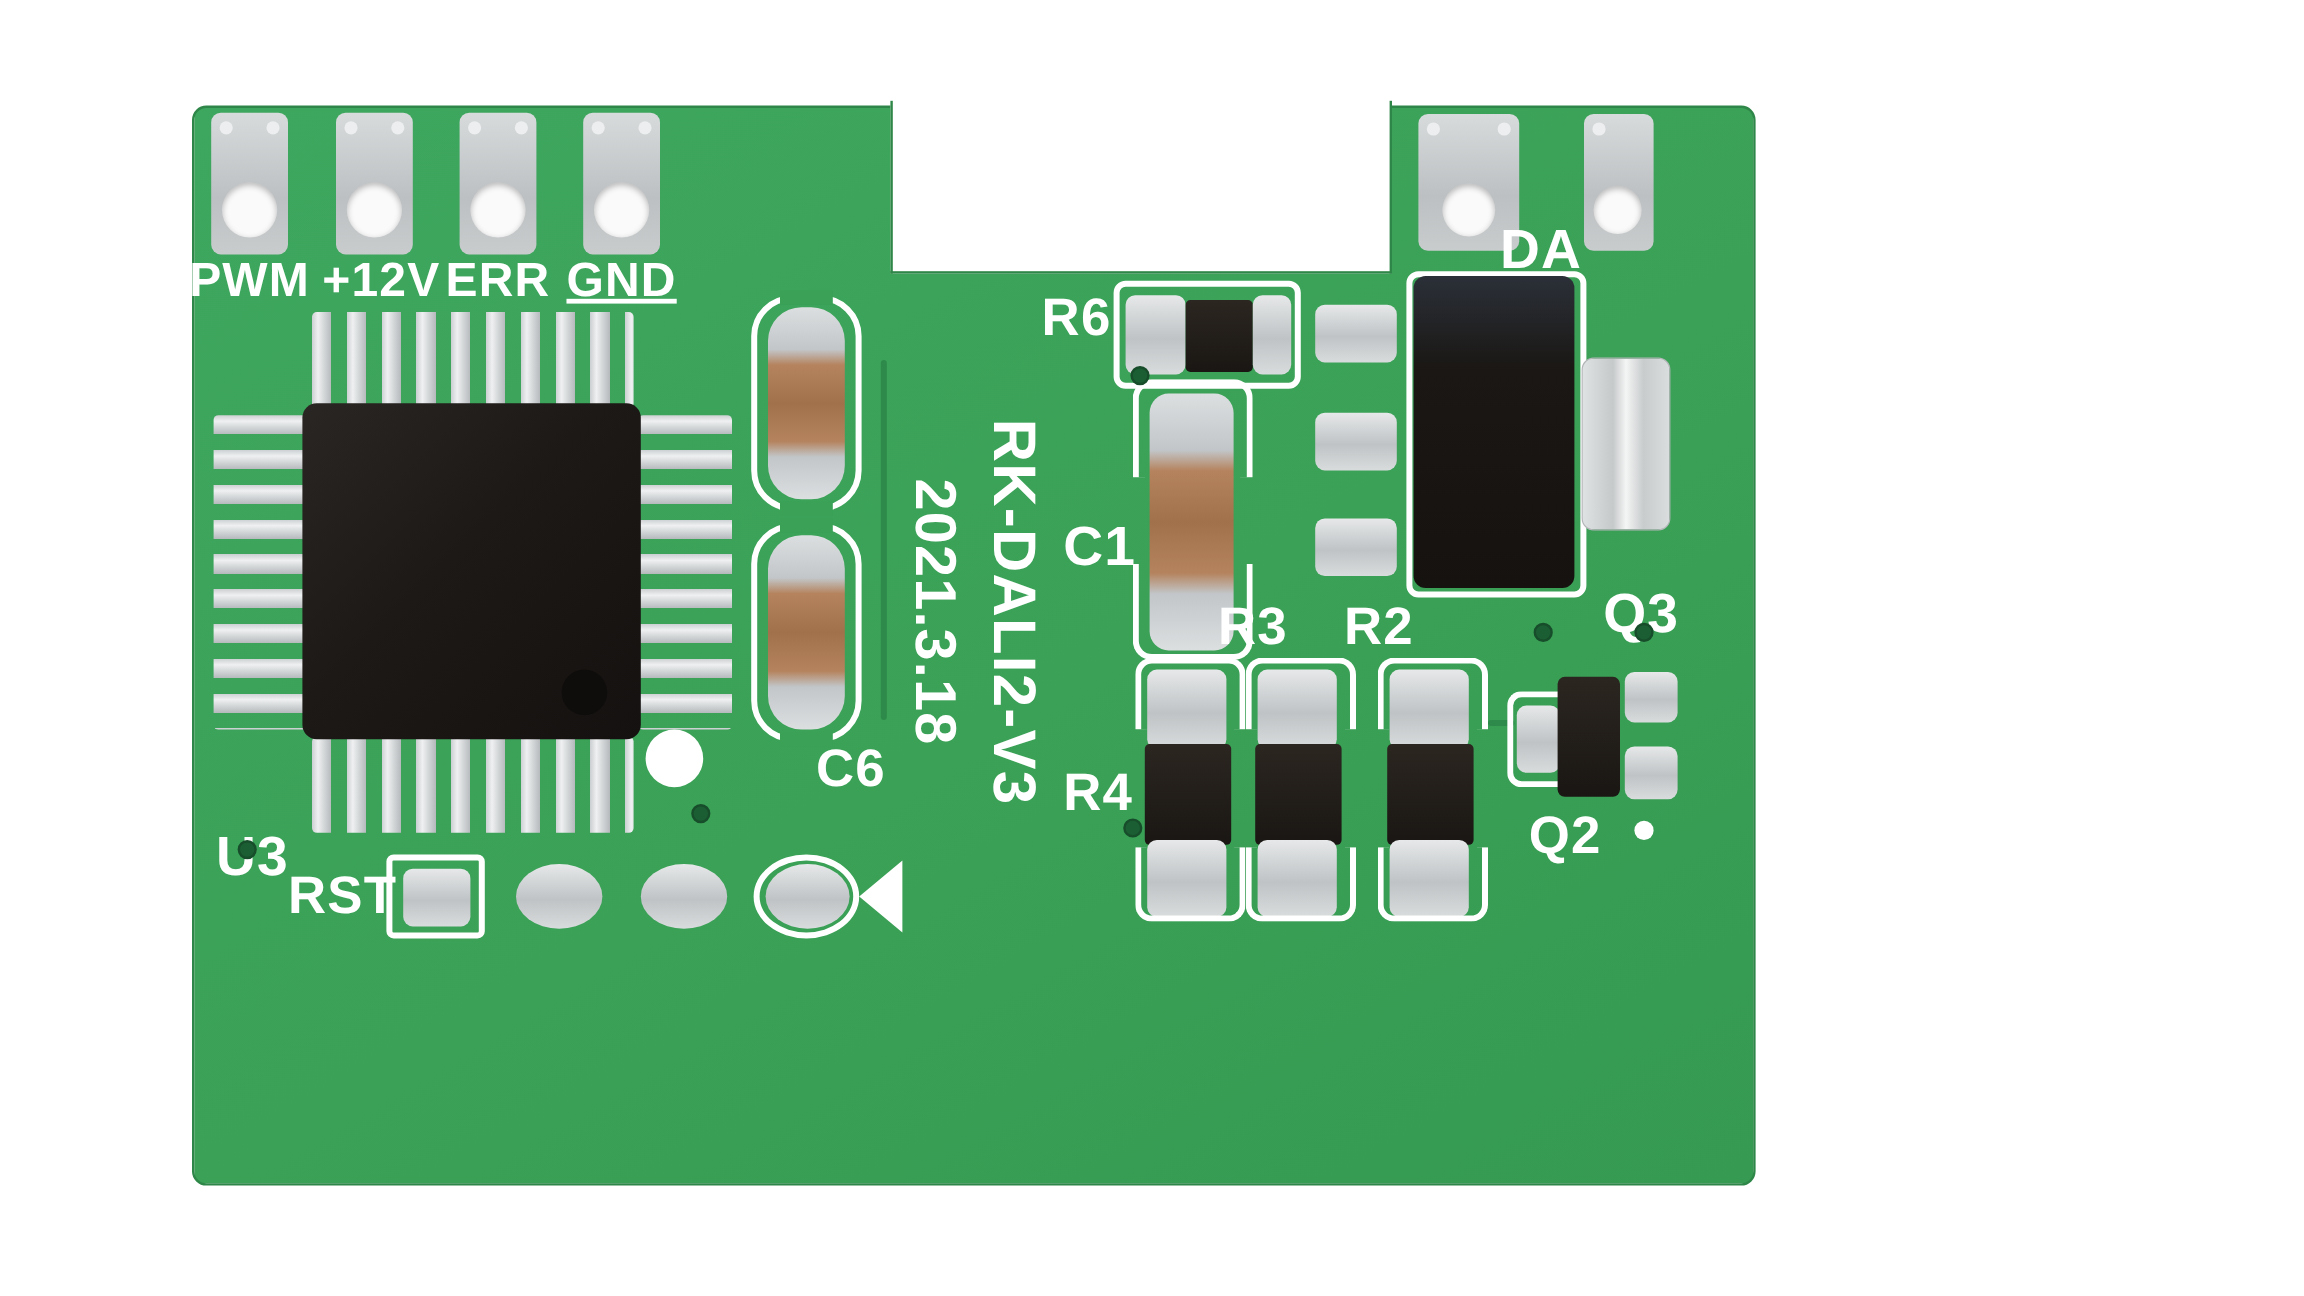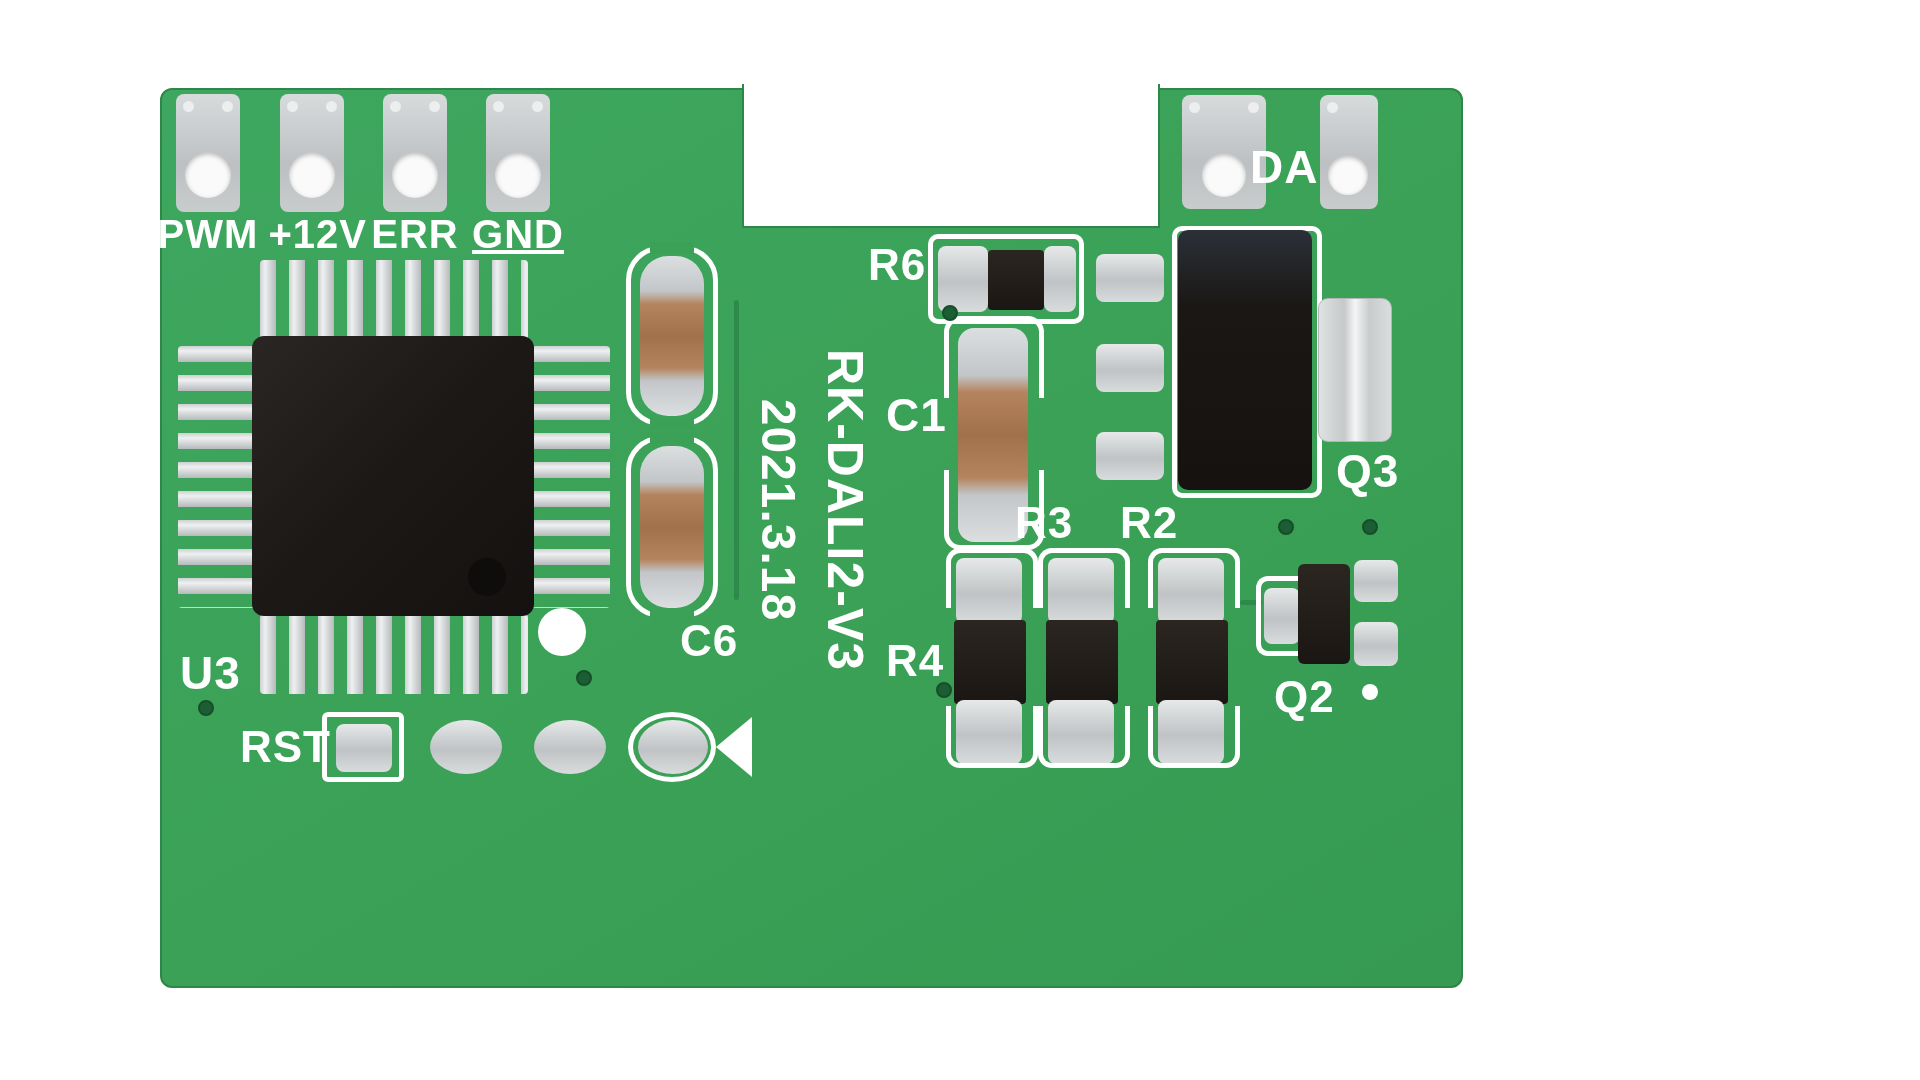--- a/index.html
+++ b/index.html
@@ -36,21 +36,21 @@
     box-shadow: inset 0 2px 5px rgba(0,0,0,.28);
   }
   .tpad .dot { position:absolute; width:11px; height:11px; border-radius:50%; background:#eceeef; top:7px; }
   .tpad .dot.l { left:7px; } .tpad .dot.r { right:7px; }
 
   
   .lbl {
     position:absolute; color:#ffffff; font-weight:bold;
     letter-spacing:1px; white-space:nowrap;
   }
-  .s40{font-size:40px;} .s44{font-size:44px;text-align:center;} .s46{font-size:46px;} .s48{font-size:48px;} .s50{font-size:50px;}
+  .s40{font-size:40px;} .s44{font-size:44px;text-align:center;} .s46{font-size:46px;margin-top:40px;} .s48{font-size:48px;} .s50{font-size:50px;}
   .rot { transform: rotate(90deg); text-align:center; }
 
   
   .leads-h { 
     position:absolute;
     background: repeating-linear-gradient(90deg,
       #cdd0d2 0px, #eef0f1 5px, #b6babc 16px, rgba(0,0,0,0) 16px, rgba(0,0,0,0) 29px);
     border-radius:4px;
   }
   .leads-v { 

